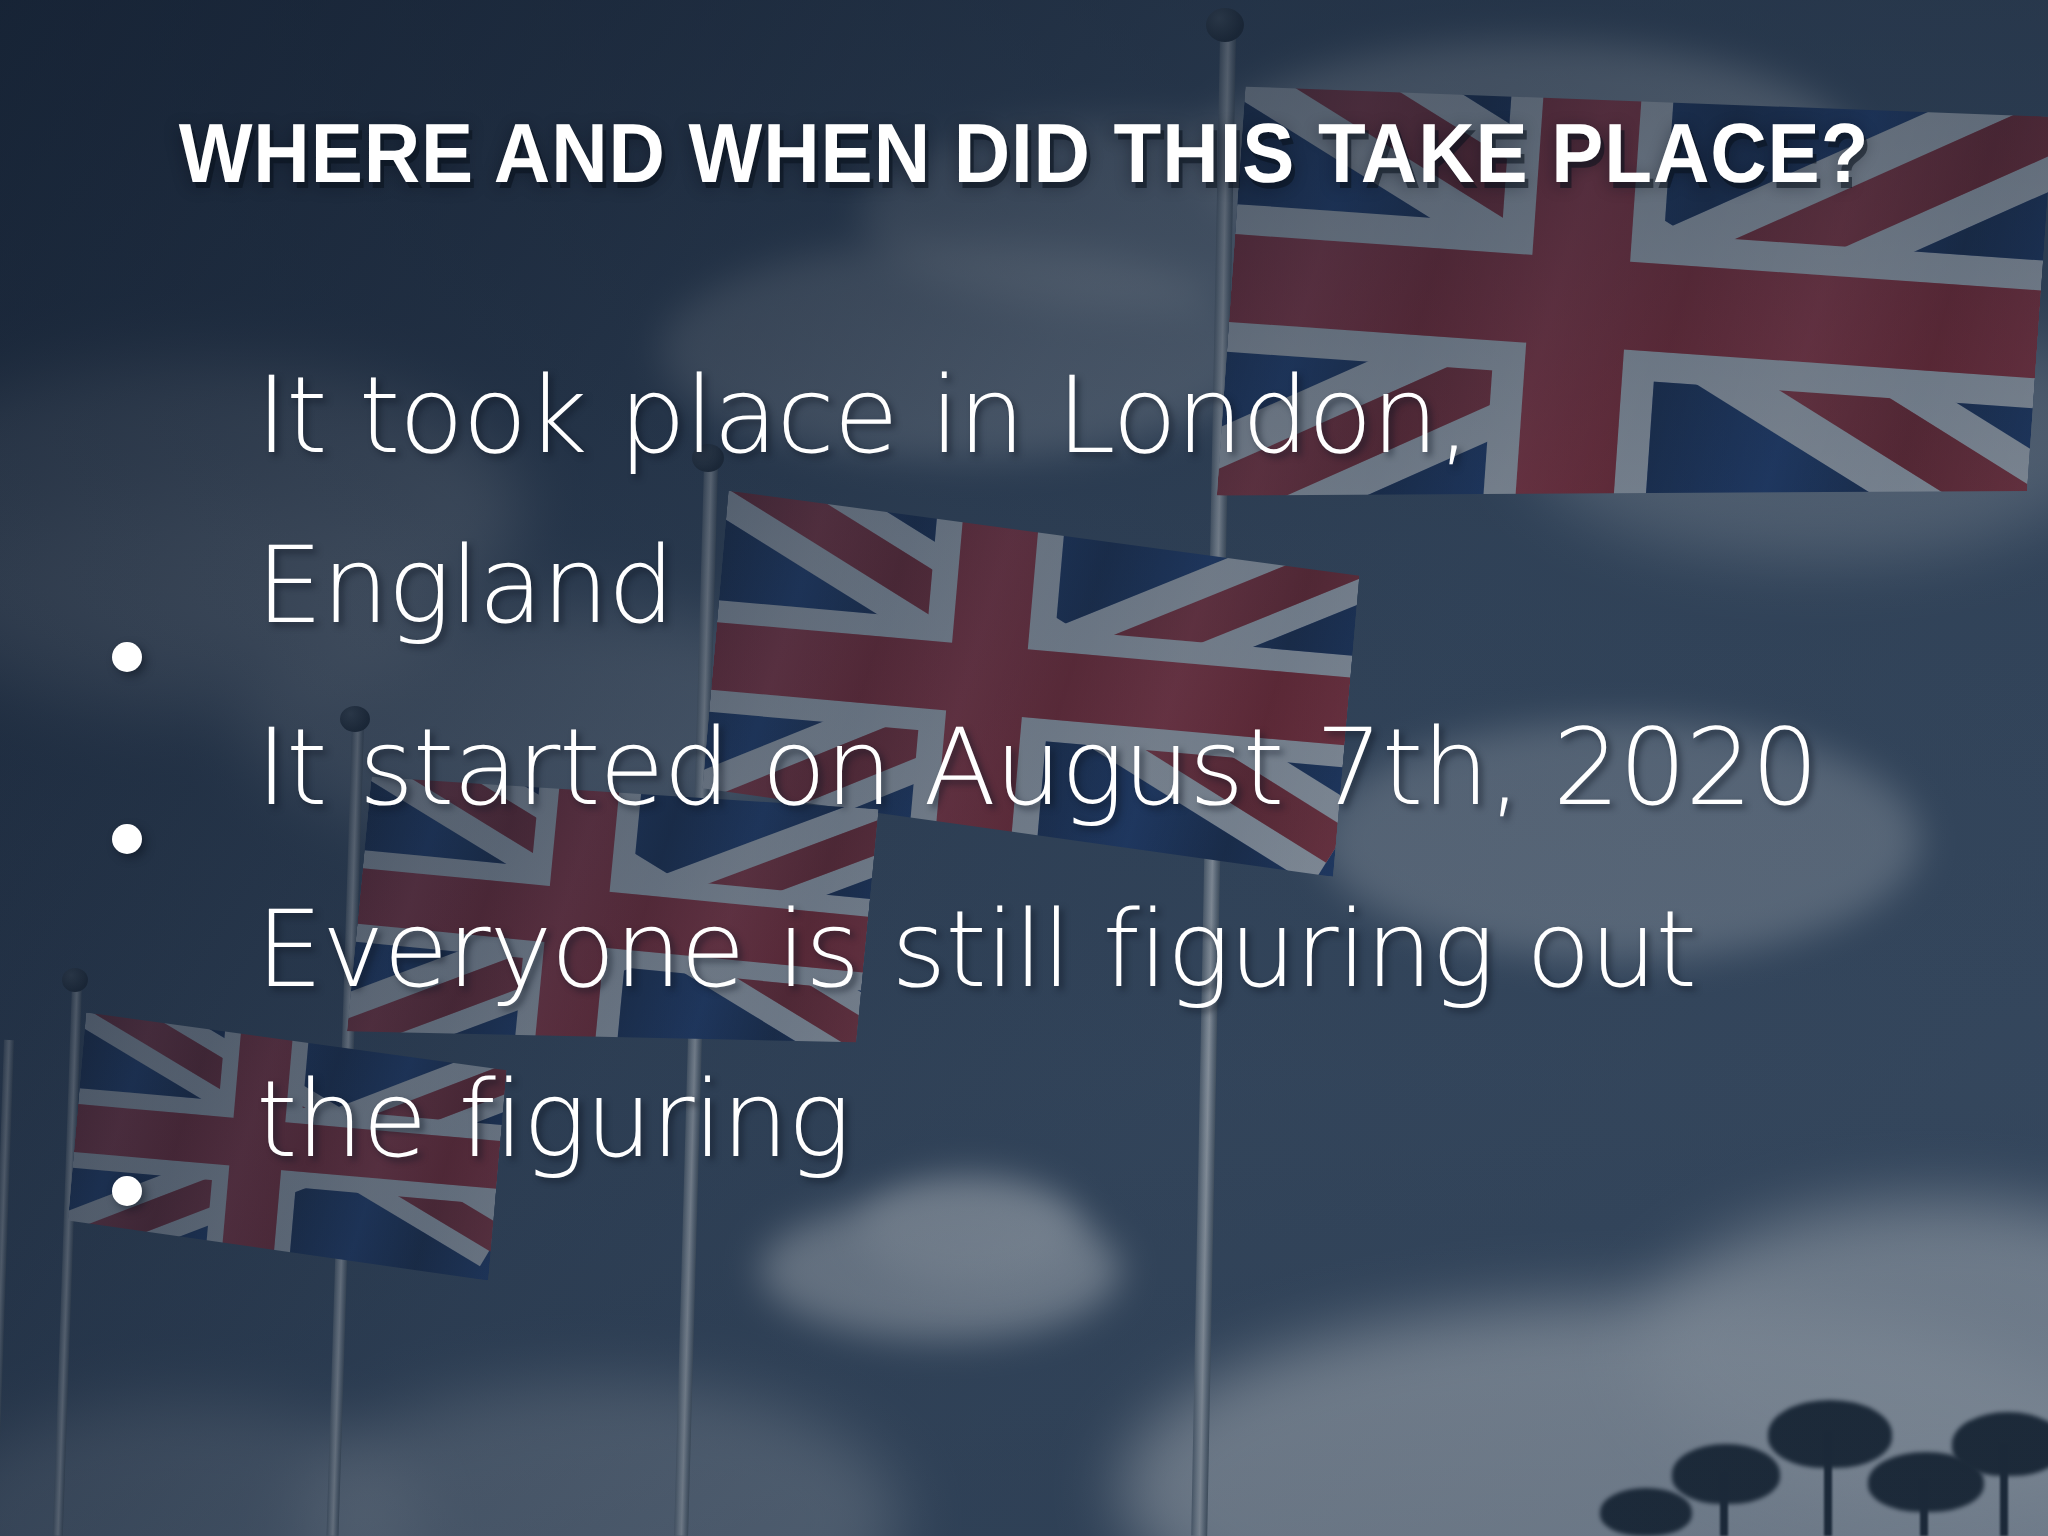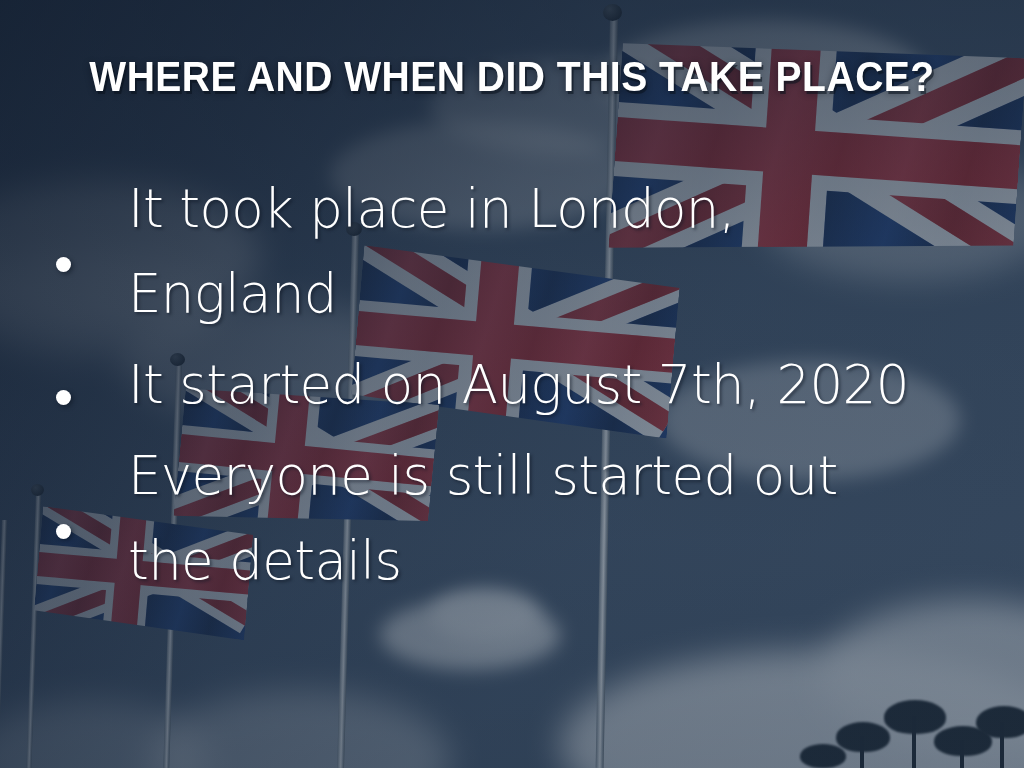--- a/index.html
+++ b/index.html
@@ -104,21 +104,21 @@
     white-space:nowrap;
   }
 
   .bullets{
     position:absolute;
     left:56px;top:166px;
     width:880px;
   }
   .bullet{
     display:flex;
-    align-items:center;
+    align-items:flex-end;
     margin-bottom:6px;
   }
   .dot{
     flex:0 0 auto;
     width:15px;height:15px;
     border-radius:50%;
     background:#ffffff;
     margin-top:26px;
     margin-right:0;
     box-shadow:2px 2px 4px rgba(10,18,30,.5);
@@ -254,19 +254,19 @@
         <span class="btext">It took place in London, England</span>
       </div>
 
       <div class="bullet">
         <span class="dot"></span>
         <span class="btext">It started on August 7th, 2020</span>
       </div>
 
       <div class="bullet">
         <span class="dot"></span>
-        <span class="btext">Everyone is still started out the details</span>
+        <span class="btext">Everyone is still figuring out the figuring</span>
       </div>
 
     </div>
   </div>
 
 </div>
 
 </body></html>

